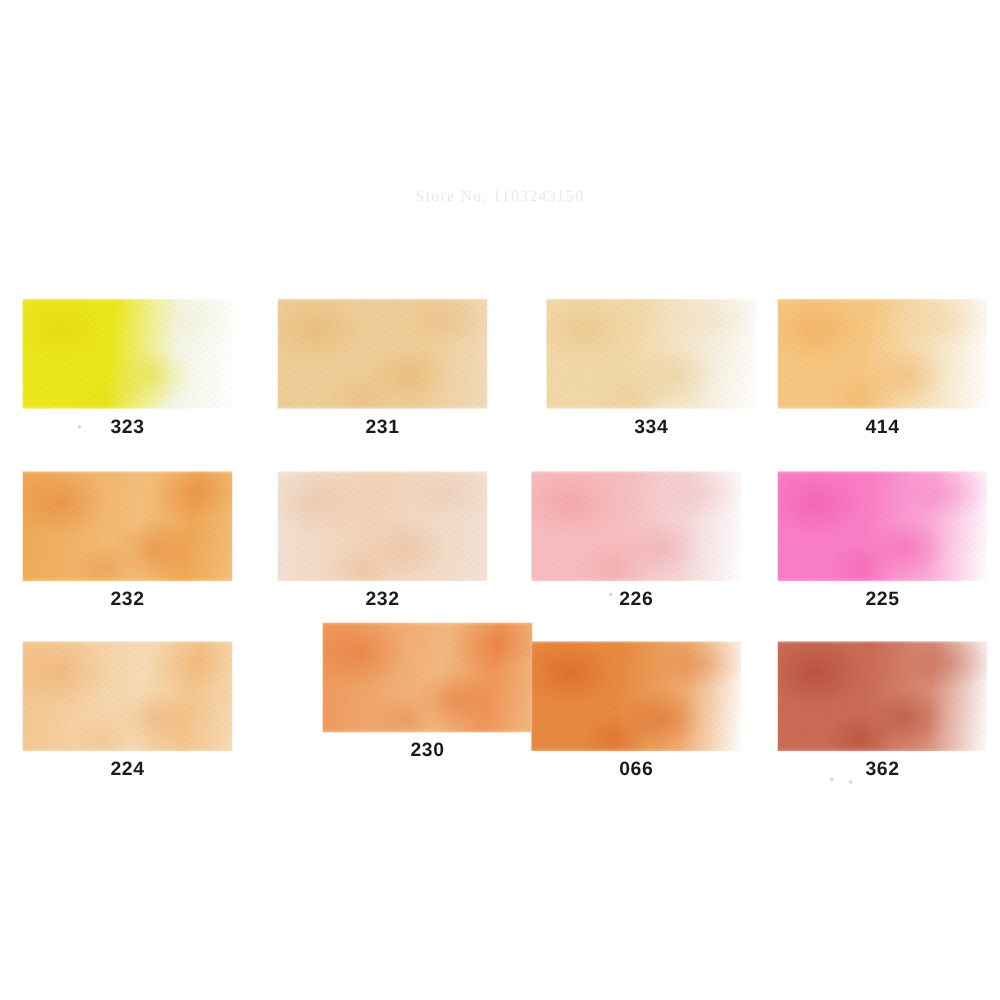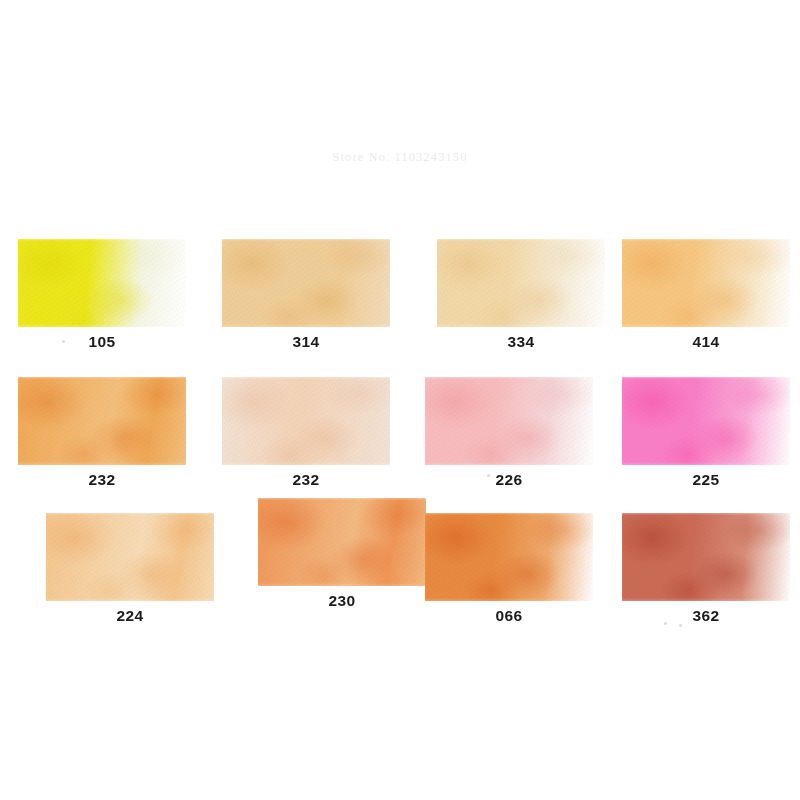--- a/index.html
+++ b/index.html
@@ -114,30 +114,30 @@
   <div class="watermark">Store No. 1103243150</div>
 
   <div class="swatch-grid">
       <div class="swatch-cell" style="left: 18px; top: 239px;">
         <div class="swatch-chip">
           <div class="base" style="background: linear-gradient(95deg, rgb(237, 232, 26) 0%, rgb(237, 232, 26) 42%, rgb(245, 246, 228) 72%, rgb(255, 255, 255) 100%);"></div>
           <div class="mottle" style="background: radial-gradient(55px 40px at 18% 28%, rgb(237, 232, 26) 0%, rgba(255, 255, 255, 0) 70%), radial-gradient(45px 32px at 62% 70%, rgb(237, 232, 26) 0%, rgba(255, 255, 255, 0) 72%), radial-gradient(38px 26px at 40% 88%, rgb(245, 246, 228) 0%, rgba(255, 255, 255, 0) 75%), radial-gradient(50px 30px at 82% 20%, rgb(245, 246, 228) 0%, rgba(255, 255, 255, 0) 70%);"></div>
           <div class="grain" style="background: repeating-linear-gradient(58deg, rgba(0, 0, 0, 0.05) 0px, rgba(0, 0, 0, 0.05) 1px, rgba(255, 255, 255, 0) 1px, rgba(255, 255, 255, 0) 3px), repeating-linear-gradient(148deg, rgba(0, 0, 0, 0.04) 0px, rgba(0, 0, 0, 0.04) 1px, rgba(255, 255, 255, 0) 1px, rgba(255, 255, 255, 0) 4px);"></div>
           <div class="edge"></div>
         </div>
-        <div class="swatch-label">105</div>
+        <div class="swatch-label">323</div>
       </div>
       <div class="swatch-cell" style="left: 222px; top: 239px;">
         <div class="swatch-chip">
           <div class="base" style="background: linear-gradient(95deg, rgb(240, 206, 151) 0%, rgb(240, 206, 151) 70%, rgb(243, 220, 187) 100%);"></div>
           <div class="mottle" style="background: radial-gradient(55px 40px at 18% 28%, rgb(240, 206, 151) 0%, rgba(255, 255, 255, 0) 70%), radial-gradient(45px 32px at 62% 70%, rgb(240, 206, 151) 0%, rgba(255, 255, 255, 0) 72%), radial-gradient(38px 26px at 40% 88%, rgb(243, 220, 187) 0%, rgba(255, 255, 255, 0) 75%), radial-gradient(50px 30px at 82% 20%, rgb(243, 220, 187) 0%, rgba(255, 255, 255, 0) 70%);"></div>
           <div class="grain" style="background: repeating-linear-gradient(58deg, rgba(0, 0, 0, 0.05) 0px, rgba(0, 0, 0, 0.05) 1px, rgba(255, 255, 255, 0) 1px, rgba(255, 255, 255, 0) 3px), repeating-linear-gradient(148deg, rgba(0, 0, 0, 0.04) 0px, rgba(0, 0, 0, 0.04) 1px, rgba(255, 255, 255, 0) 1px, rgba(255, 255, 255, 0) 4px);"></div>
           <div class="edge"></div>
         </div>
-        <div class="swatch-label">314</div>
+        <div class="swatch-label">231</div>
       </div>
       <div class="swatch-cell" style="left: 425px; top: 239px; padding-left: 12px;">
         <div class="swatch-chip">
           <div class="base" style="background: linear-gradient(95deg, rgb(243, 217, 168) 0%, rgb(243, 217, 168) 42%, rgb(246, 235, 213) 72%, rgb(255, 255, 255) 100%);"></div>
           <div class="mottle" style="background: radial-gradient(55px 40px at 18% 28%, rgb(243, 217, 168) 0%, rgba(255, 255, 255, 0) 70%), radial-gradient(45px 32px at 62% 70%, rgb(243, 217, 168) 0%, rgba(255, 255, 255, 0) 72%), radial-gradient(38px 26px at 40% 88%, rgb(246, 235, 213) 0%, rgba(255, 255, 255, 0) 75%), radial-gradient(50px 30px at 82% 20%, rgb(246, 235, 213) 0%, rgba(255, 255, 255, 0) 70%);"></div>
           <div class="grain" style="background: repeating-linear-gradient(58deg, rgba(0, 0, 0, 0.05) 0px, rgba(0, 0, 0, 0.05) 1px, rgba(255, 255, 255, 0) 1px, rgba(255, 255, 255, 0) 3px), repeating-linear-gradient(148deg, rgba(0, 0, 0, 0.04) 0px, rgba(0, 0, 0, 0.04) 1px, rgba(255, 255, 255, 0) 1px, rgba(255, 255, 255, 0) 4px);"></div>
           <div class="edge"></div>
         </div>
         <div class="swatch-label">334</div>
       </div>
@@ -179,21 +179,21 @@
       </div>
       <div class="swatch-cell" style="left: 622px; top: 377px;">
         <div class="swatch-chip">
           <div class="base" style="background: linear-gradient(95deg, rgb(250, 126, 198) 0%, rgb(250, 126, 198) 42%, rgb(251, 169, 216) 72%, rgb(255, 255, 255) 100%);"></div>
           <div class="mottle" style="background: radial-gradient(55px 40px at 18% 28%, rgb(250, 126, 198) 0%, rgba(255, 255, 255, 0) 70%), radial-gradient(45px 32px at 62% 70%, rgb(250, 126, 198) 0%, rgba(255, 255, 255, 0) 72%), radial-gradient(38px 26px at 40% 88%, rgb(251, 169, 216) 0%, rgba(255, 255, 255, 0) 75%), radial-gradient(50px 30px at 82% 20%, rgb(251, 169, 216) 0%, rgba(255, 255, 255, 0) 70%);"></div>
           <div class="grain" style="background: repeating-linear-gradient(58deg, rgba(0, 0, 0, 0.05) 0px, rgba(0, 0, 0, 0.05) 1px, rgba(255, 255, 255, 0) 1px, rgba(255, 255, 255, 0) 3px), repeating-linear-gradient(148deg, rgba(0, 0, 0, 0.04) 0px, rgba(0, 0, 0, 0.04) 1px, rgba(255, 255, 255, 0) 1px, rgba(255, 255, 255, 0) 4px);"></div>
           <div class="edge"></div>
         </div>
         <div class="swatch-label">225</div>
       </div>
-      <div class="swatch-cell" style="left: 18px; top: 513px; margin-left: 28px;">
+      <div class="swatch-cell" style="left: 18px; top: 513px;">
         <div class="swatch-chip">
           <div class="base" style="background: linear-gradient(100deg, rgb(245, 197, 140) 0%, rgb(247, 220, 182) 55%, rgb(245, 197, 140) 78%, rgb(247, 220, 182) 100%);"></div>
           <div class="mottle" style="background: radial-gradient(55px 40px at 18% 28%, rgb(245, 197, 140) 0%, rgba(255, 255, 255, 0) 70%), radial-gradient(45px 32px at 62% 70%, rgb(245, 197, 140) 0%, rgba(255, 255, 255, 0) 72%), radial-gradient(38px 26px at 40% 88%, rgb(247, 220, 182) 0%, rgba(255, 255, 255, 0) 75%), radial-gradient(50px 30px at 82% 20%, rgb(247, 220, 182) 0%, rgba(255, 255, 255, 0) 70%);"></div>
           <div class="grain" style="background: repeating-linear-gradient(58deg, rgba(0, 0, 0, 0.05) 0px, rgba(0, 0, 0, 0.05) 1px, rgba(255, 255, 255, 0) 1px, rgba(255, 255, 255, 0) 3px), repeating-linear-gradient(148deg, rgba(0, 0, 0, 0.04) 0px, rgba(0, 0, 0, 0.04) 1px, rgba(255, 255, 255, 0) 1px, rgba(255, 255, 255, 0) 4px);"></div>
           <div class="edge"></div>
         </div>
         <div class="swatch-label">224</div>
       </div>
       <div class="swatch-cell" style="left: 222px; top: 498px; margin-left: 36px;">
         <div class="swatch-chip">

